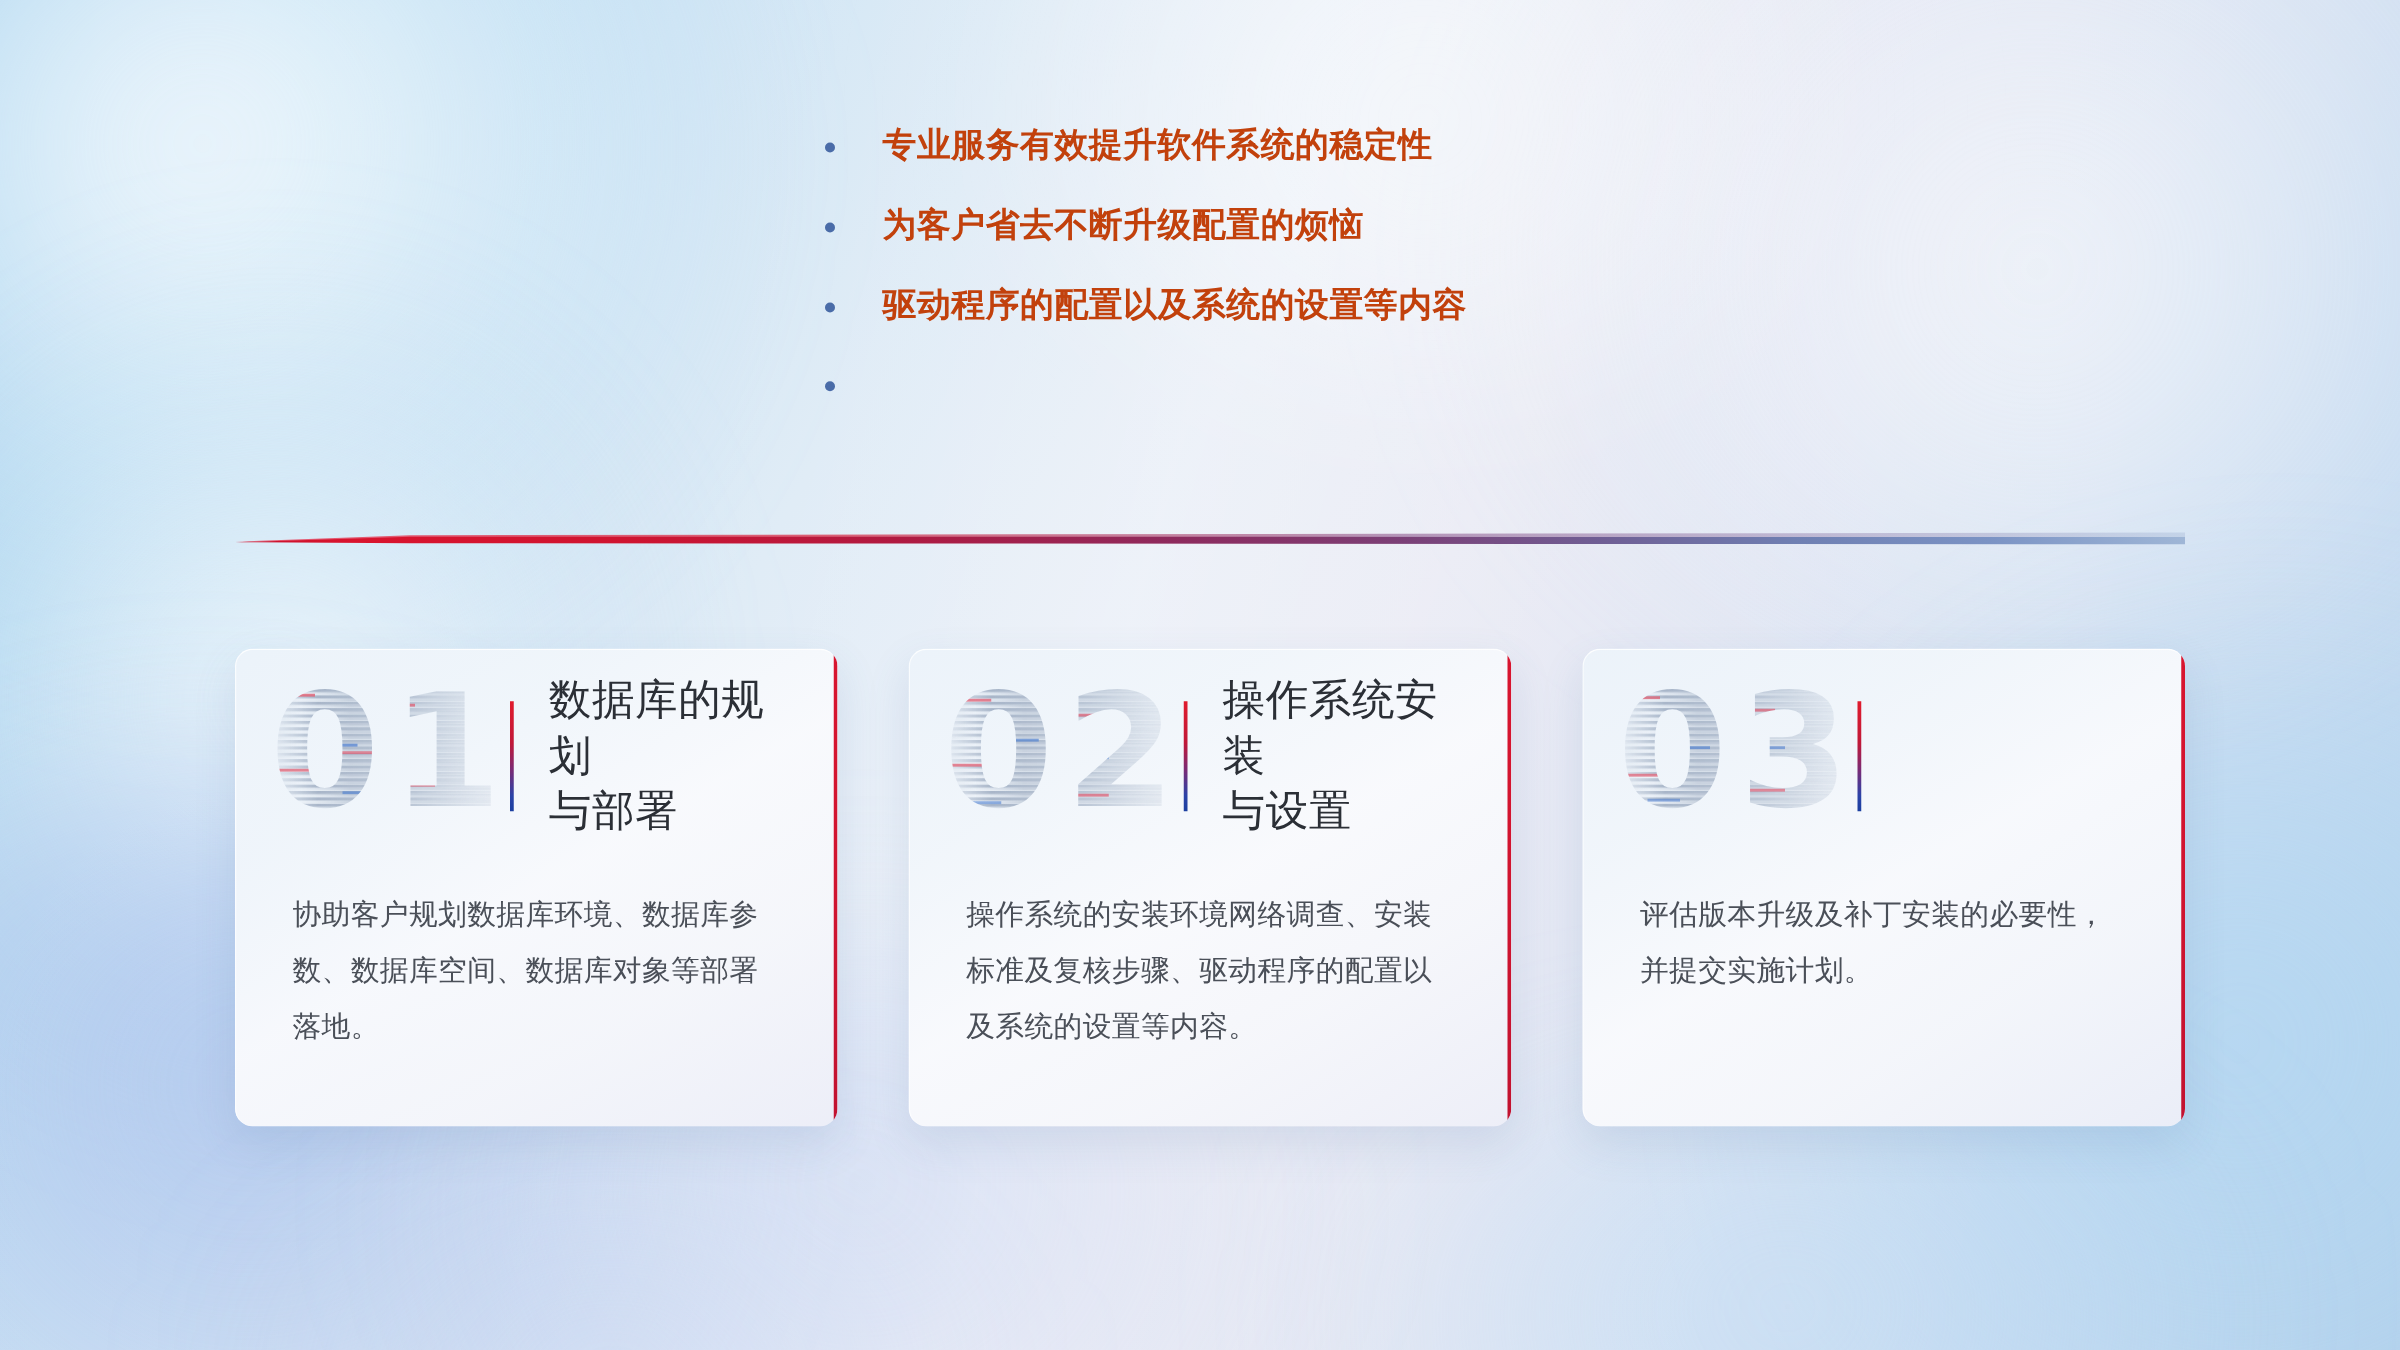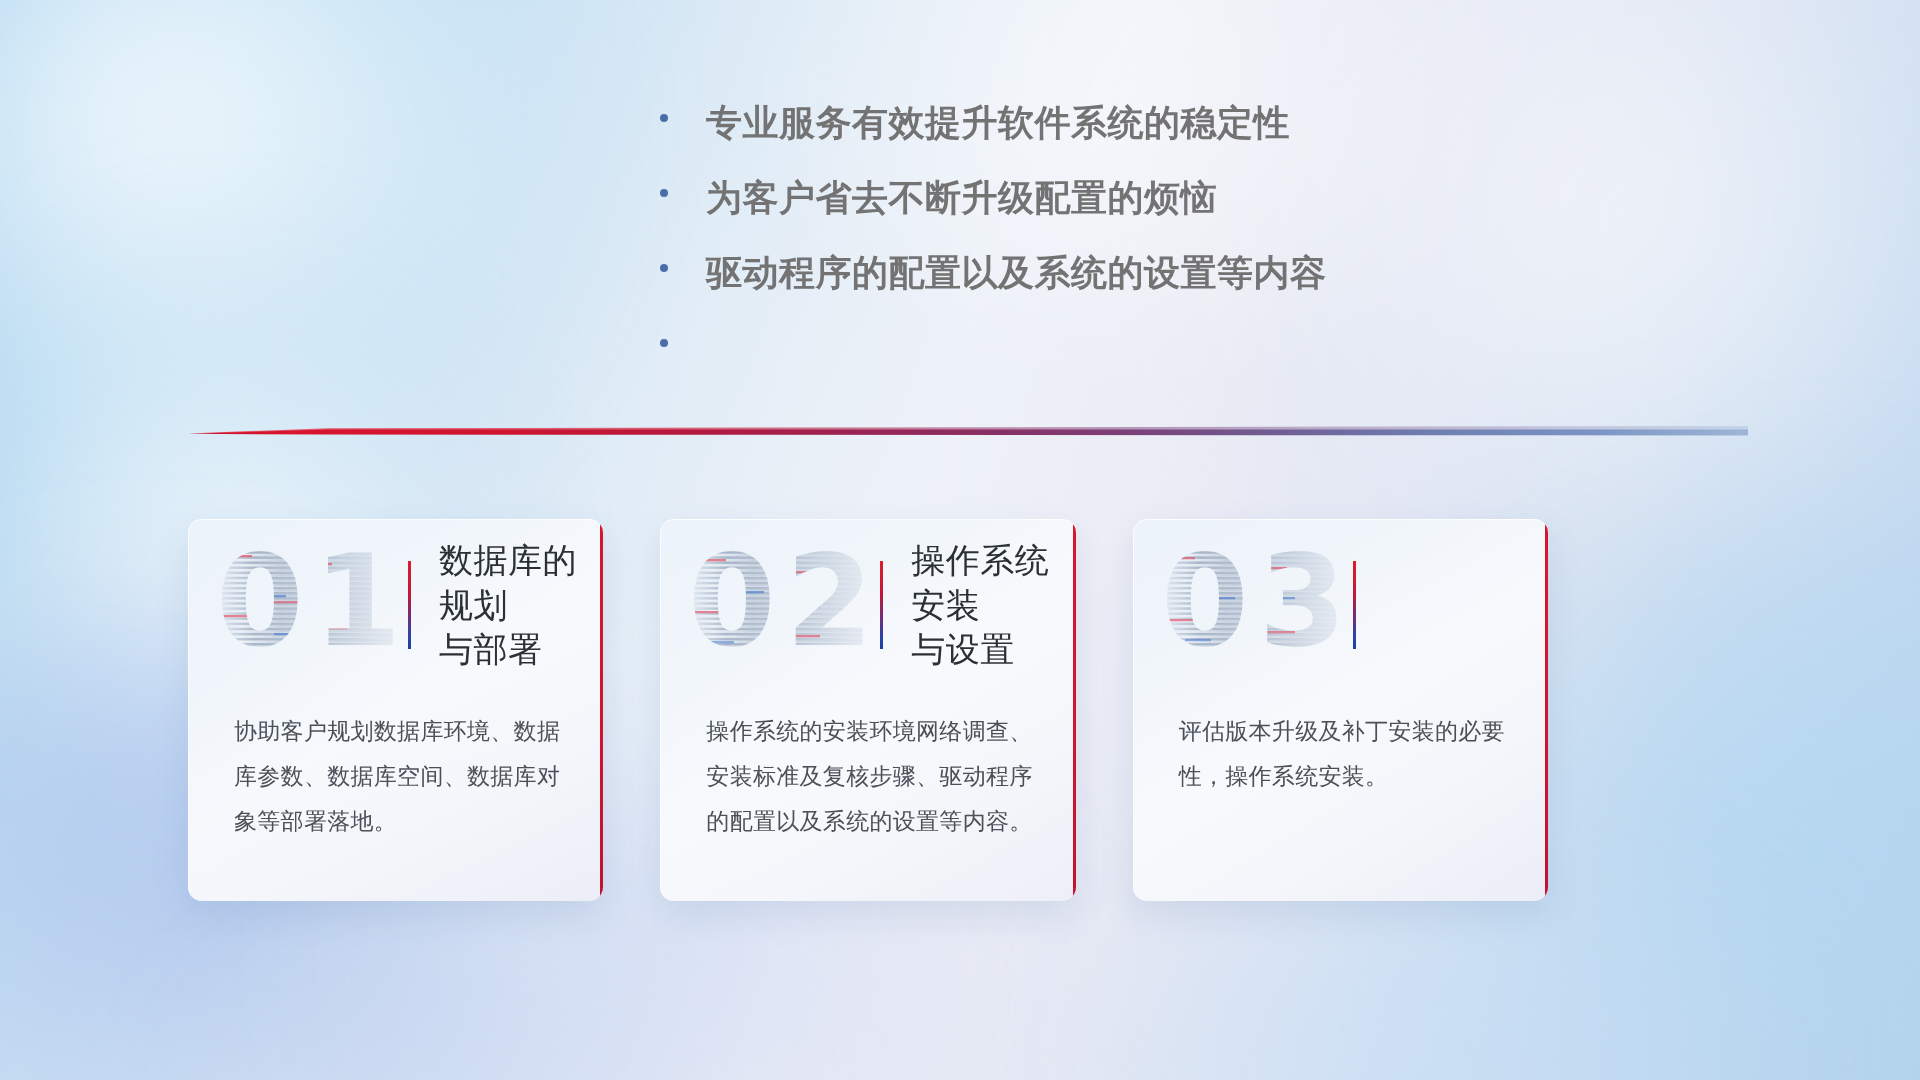--- a/index.html
+++ b/index.html
@@ -53,43 +53,43 @@
       rgba(255,255,255,.30) 47%, rgba(255,255,255,.10) 62%, rgba(255,255,255,0) 85%);
   }
 
   
   #bullets{
     position:absolute; left:660px; top:100px; width:800px;
   }
   .bullet{
     display:flex; align-items:flex-start;
     margin-bottom:30px;
-    color:#737373;
-    font-size:36px;
+    color:#c2410c;
+    font-size:27px;
     font-weight:700;
     letter-spacing:.5px;
     line-height:1.25;
   }
   .bullet .dot{
     flex:0 0 auto;
     width:8px; height:8px; border-radius:50%;
     background:#4a6ca8;
     margin-top:14px; margin-right:38px;
   }
   .bullet .btxt{ white-space:nowrap; }
 
   
   #divider{
     position:absolute; left:188px; top:424px; width:1560px; height:16px;
   }
 
   
   #cards{
     position:absolute; left:188px; top:519px;
-    width:1360px; height:392px;
+    width:1560px; height:392px;
     display:flex; gap:57px;
   }
   .card{
     position:relative;
     width:482px; height:382px;
     border-radius:14px;
     background:linear-gradient(150deg,
       rgba(236,243,250,.96) 0%,
       rgba(241,246,251,.95) 26%,
       rgba(249,250,253,.96) 50%,
@@ -300,16 +300,16 @@
             <rect x="0" y="78" width="36" height="2.3" fill="#e0556a" opacity=".68"></rect>
             <rect x="104" y="90" width="30" height="2.3" fill="#e0556a" opacity=".64"></rect>
             <rect x="48" y="56" width="26" height="2.3" fill="#4e7fd0" opacity=".64"></rect>
             <rect x="110" y="56" width="24" height="2.3" fill="#4e7fd0" opacity=".60"></rect>
             <rect x="24" y="98" width="26" height="2.3" fill="#4e7fd0" opacity=".56"></rect>
           </g>
         </svg>
       </div>
       <div class="vbar"></div>
     </div>
-    <div class="card-body">评估版本升级及补丁安装的必要性，操作系统安装。</div>
+    <div class="card-body">评估版本升级及补丁安装的必要性，并提交实施计划。</div>
   </div>
 
 </div>
 
 </body></html>

